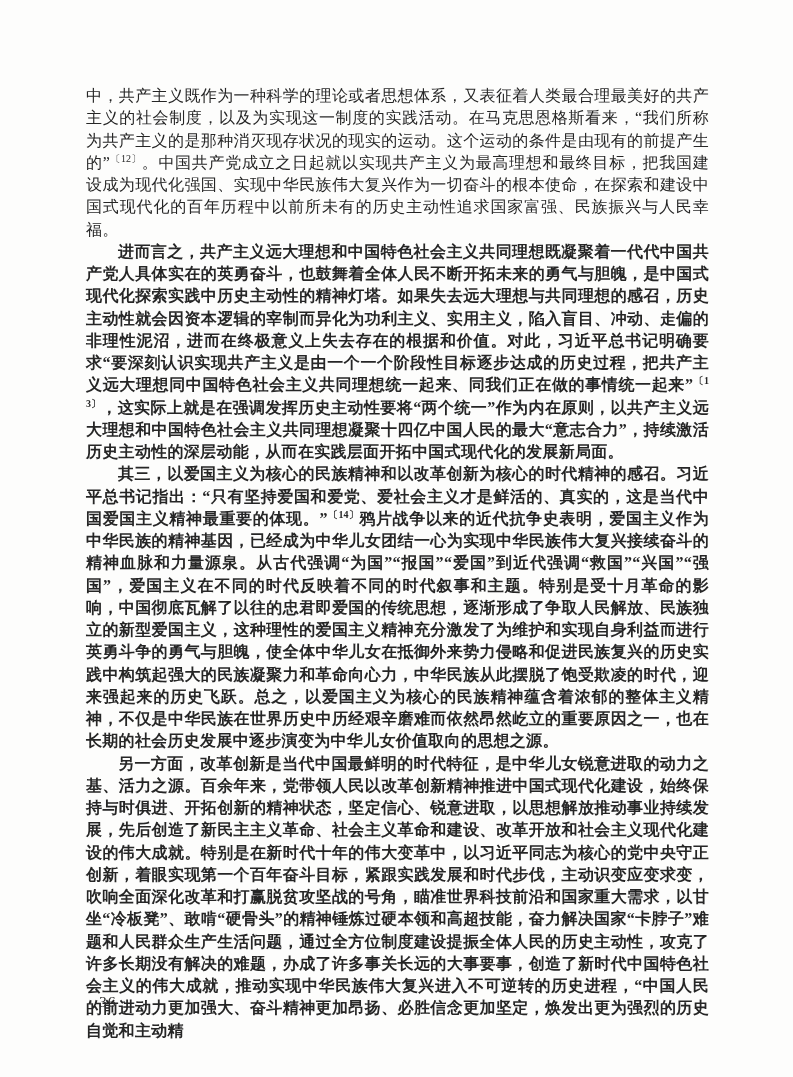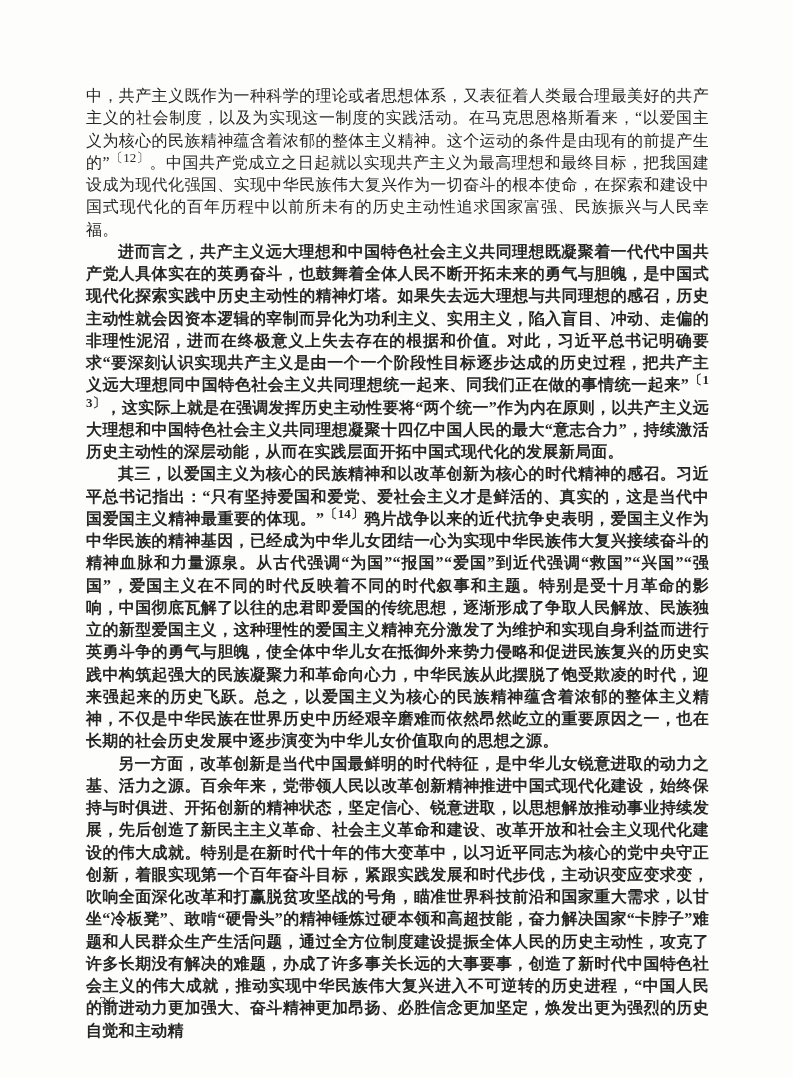--- a/index.html
+++ b/index.html
@@ -32,41 +32,41 @@
     letter-spacing: 0.3px;
     text-align: justify;
     text-justify: inter-character;
     word-break: break-all;
   }
   p.para.indent {
     text-indent: 2em;
     font-weight: bold;
   }
   sup.ref {
-    font-size: 13px;
+    font-size: 10px;
     line-height: 0;
     letter-spacing: 0;
     vertical-align: super;
   }
   .page-number {
     position: absolute;
     left: 88px;
     top: 993px;
     font-size: 15.5px;
     letter-spacing: 1px;
     color: #2b2b2b;
   }
 </style>
 </head>
 <body>
 
 <div class="page">
   <div class="text-block">
 
-    <p class="para"><span>中，共产主义既作为一种科学的理论或者思想体系，又表征着人类最合理最美好的共产主义的社会制度，以及为实现这一制度的实践活动。在马克思恩格斯看来，“以爱国主义为核心的民族精神蕴含着浓郁的整体主义精神。这个运动的条件是由现有的前提产生的”</span><sup class="ref">〔12〕</sup><span>。中国共产党成立之日起就以实现共产主义为最高理想和最终目标，把我国建设成为现代化强国、实现中华民族伟大复兴作为一切奋斗的根本使命，在探索和建设中国式现代化的百年历程中以前所未有的历史主动性追求国家富强、民族振兴与人民幸福。</span></p>
+    <p class="para"><span>中，共产主义既作为一种科学的理论或者思想体系，又表征着人类最合理最美好的共产主义的社会制度，以及为实现这一制度的实践活动。在马克思恩格斯看来，“我们所称为共产主义的是那种消灭现存状况的现实的运动。这个运动的条件是由现有的前提产生的”</span><sup class="ref">〔12〕</sup><span>。中国共产党成立之日起就以实现共产主义为最高理想和最终目标，把我国建设成为现代化强国、实现中华民族伟大复兴作为一切奋斗的根本使命，在探索和建设中国式现代化的百年历程中以前所未有的历史主动性追求国家富强、民族振兴与人民幸福。</span></p>
 
     <p class="para indent"><span>进而言之，共产主义远大理想和中国特色社会主义共同理想既凝聚着一代代中国共产党人具体实在的英勇奋斗，也鼓舞着全体人民不断开拓未来的勇气与胆魄，是中国式现代化探索实践中历史主动性的精神灯塔。如果失去远大理想与共同理想的感召，历史主动性就会因资本逻辑的宰制而异化为功利主义、实用主义，陷入盲目、冲动、走偏的非理性泥沼，进而在终极意义上失去存在的根据和价值。对此，习近平总书记明确要求“要深刻认识实现共产主义是由一个一个阶段性目标逐步达成的历史过程，把共产主义远大理想同中国特色社会主义共同理想统一起来、同我们正在做的事情统一起来”</span><sup class="ref">〔13〕</sup><span>，这实际上就是在强调发挥历史主动性要将“两个统一”作为内在原则，以共产主义远大理想和中国特色社会主义共同理想凝聚十四亿中国人民的最大“意志合力”，持续激活历史主动性的深层动能，从而在实践层面开拓中国式现代化的发展新局面。</span></p>
 
     <p class="para indent"><span>其三，以爱国主义为核心的民族精神和以改革创新为核心的时代精神的感召。习近平总书记指出：“只有坚持爱国和爱党、爱社会主义才是鲜活的、真实的，这是当代中国爱国主义精神最重要的体现。”</span><sup class="ref">〔14〕</sup><span>鸦片战争以来的近代抗争史表明，爱国主义作为中华民族的精神基因，已经成为中华儿女团结一心为实现中华民族伟大复兴接续奋斗的精神血脉和力量源泉。从古代强调“为国”“报国”“爱国”到近代强调“救国”“兴国”“强国”，爱国主义在不同的时代反映着不同的时代叙事和主题。特别是受十月革命的影响，中国彻底瓦解了以往的忠君即爱国的传统思想，逐渐形成了争取人民解放、民族独立的新型爱国主义，这种理性的爱国主义精神充分激发了为维护和实现自身利益而进行英勇斗争的勇气与胆魄，使全体中华儿女在抵御外来势力侵略和促进民族复兴的历史实践中构筑起强大的民族凝聚力和革命向心力，中华民族从此摆脱了饱受欺凌的时代，迎来强起来的历史飞跃。总之，以爱国主义为核心的民族精神蕴含着浓郁的整体主义精神，不仅是中华民族在世界历史中历经艰辛磨难而依然昂然屹立的重要原因之一，也在长期的社会历史发展中逐步演变为中华儿女价值取向的思想之源。</span></p>
 
     <p class="para indent"><span>另一方面，改革创新是当代中国最鲜明的时代特征，是中华儿女锐意进取的动力之基、活力之源。百余年来，党带领人民以改革创新精神推进中国式现代化建设，始终保持与时俱进、开拓创新的精神状态，坚定信心、锐意进取，以思想解放推动事业持续发展，先后创造了新民主主义革命、社会主义革命和建设、改革开放和社会主义现代化建设的伟大成就。特别是在新时代十年的伟大变革中，以习近平同志为核心的党中央守正创新，着眼实现第一个百年奋斗目标，紧跟实践发展和时代步伐，主动识变应变求变，吹响全面深化改革和打赢脱贫攻坚战的号角，瞄准世界科技前沿和国家重大需求，以甘坐“冷板凳”、敢啃“硬骨头”的精神锤炼过硬本领和高超技能，奋力解决国家“卡脖子”难题和人民群众生产生活问题，通过全方位制度建设提振全体人民的历史主动性，攻克了许多长期没有解决的难题，办成了许多事关长远的大事要事，创造了新时代中国特色社会主义的伟大成就，推动实现中华民族伟大复兴进入不可逆转的历史进程，“中国人民的前进动力更加强大、奋斗精神更加昂扬、必胜信念更加坚定，焕发出更为强烈的历史自觉和主动精</span></p>
 
   </div>
 
   <div class="page-number">· 36 ·</div>

